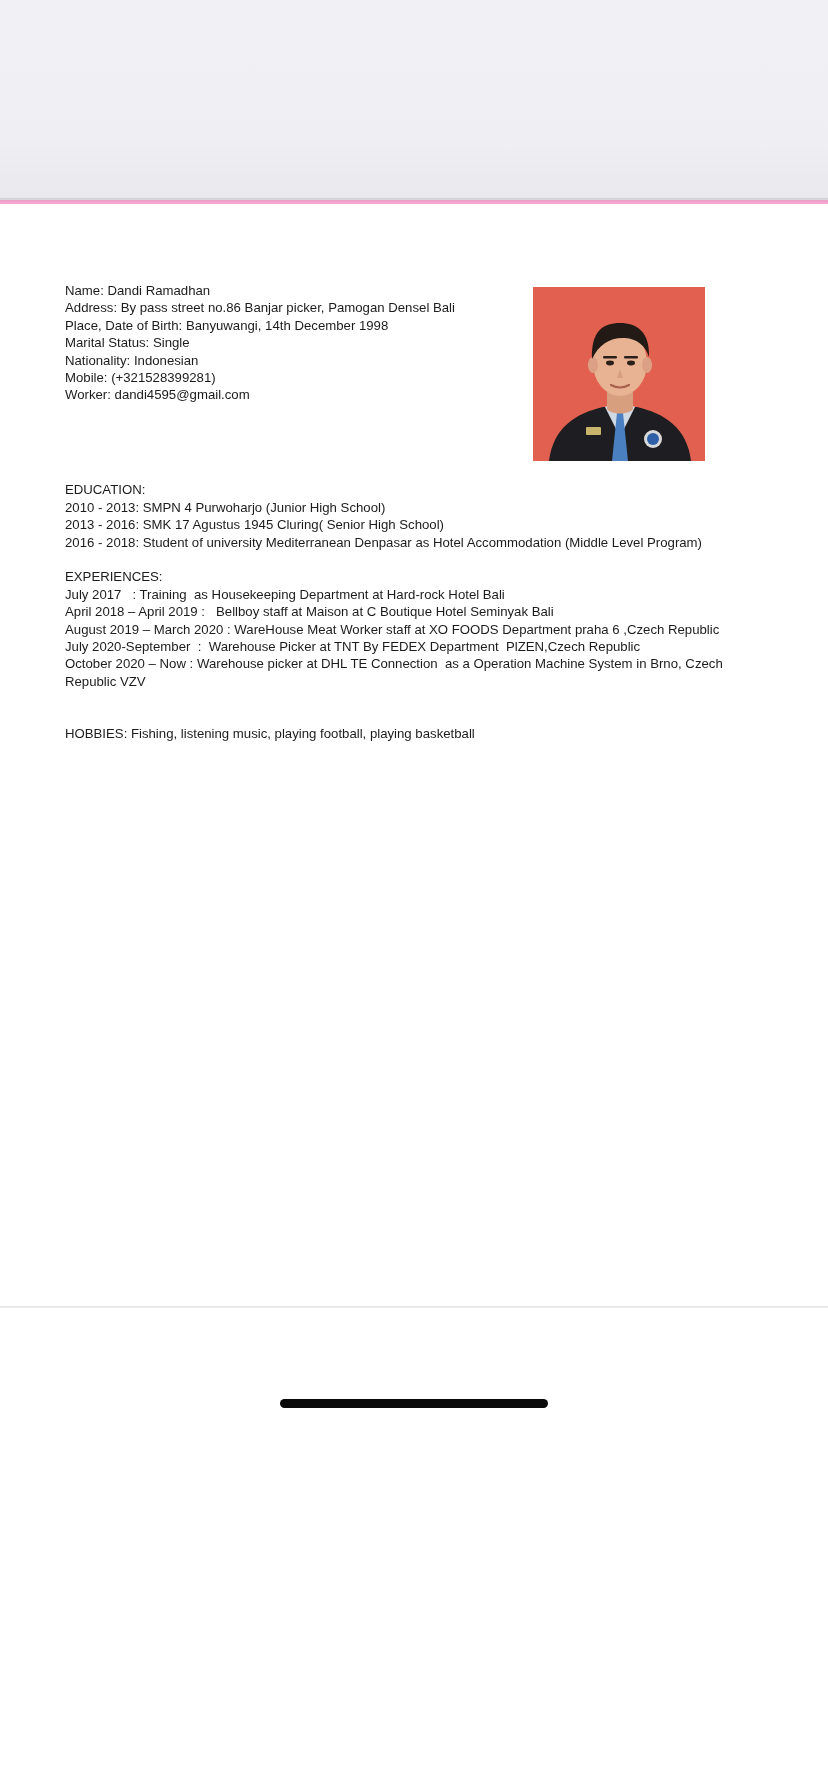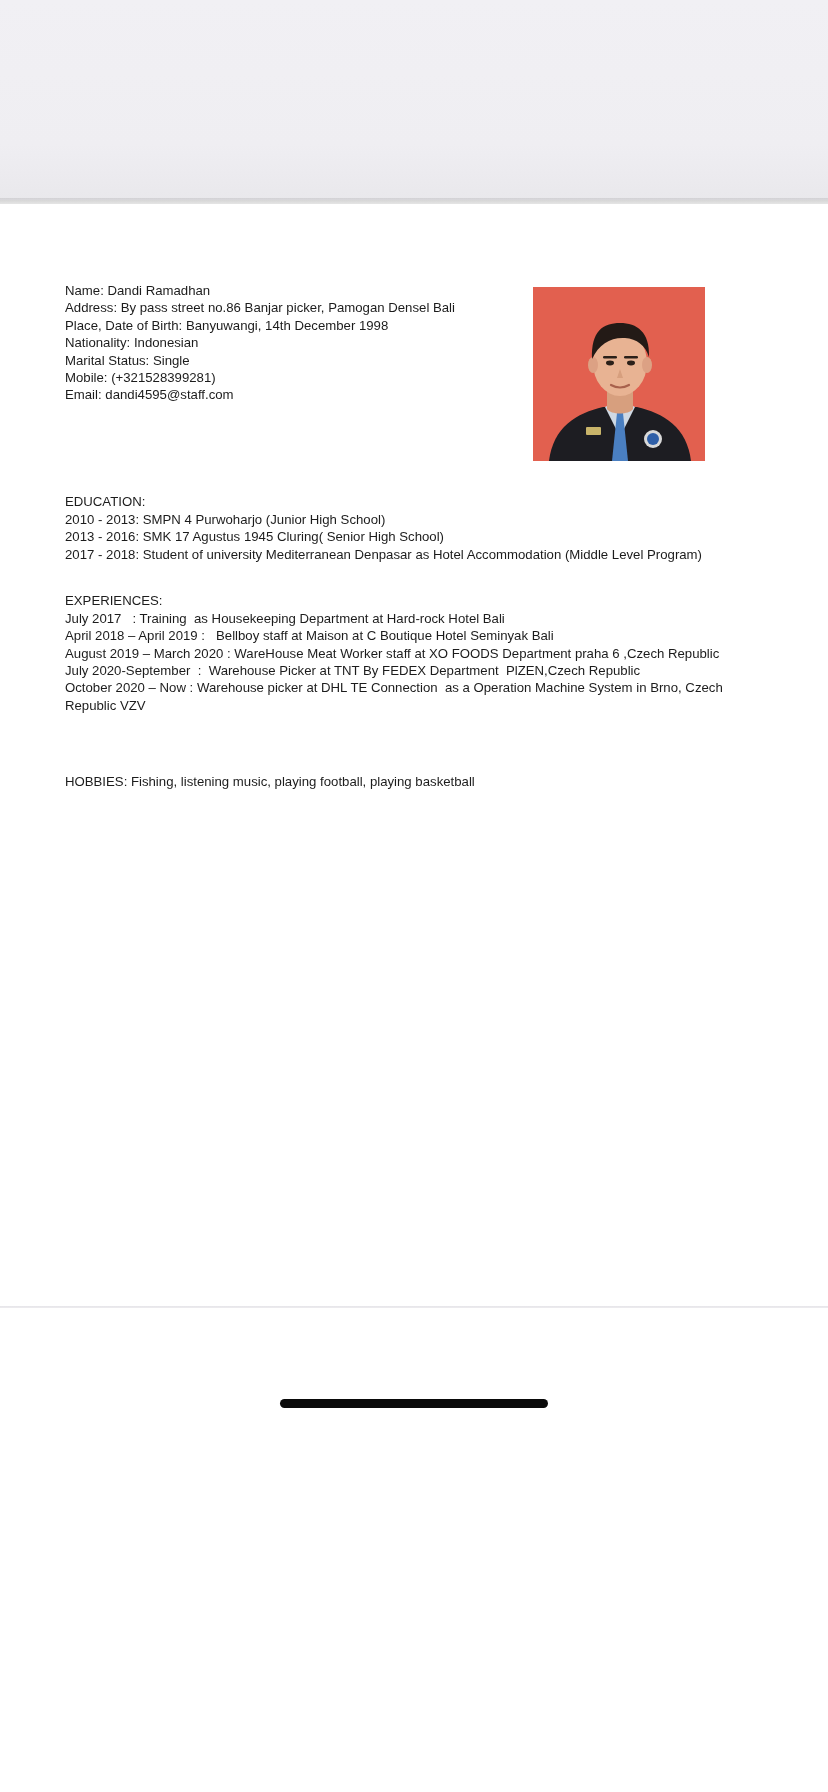--- a/index.html
+++ b/index.html
@@ -9,21 +9,21 @@
     height: 1792px;
     background: #ffffff;
     font-family: "Liberation Sans", sans-serif;
     overflow: hidden;
   }
 
   #screen {
     position: relative;
     width: 828px;
     height: 1452px;
-    background: #e5e5e5;
+    background: #f9a8d4;
   }
 
   
   .top-chrome {
     position: absolute;
     top: 0; left: 0;
     width: 828px;
     height: 200px;
     background: linear-gradient(180deg, #f1f0f4 0%, #efeef2 72%, #e9e8ec 100%);
   }
@@ -75,21 +75,21 @@
     top: 5px;
     left: 468px;
     width: 172px;
     height: 174px;
     background: #e2604f;
     overflow: hidden;
   }
   .photo svg { display:block; width:172px; height:174px; }
 
   
-  .section { margin-top: 12px; }
+  .section { margin-top: 0; }
   .section-gap { height: 17.4px; }
 
   
   .bottom-chrome {
     position: absolute;
     top: 1308px; left: 0;
     width: 828px;
     height: 484px;
     background: #ffffff;
   }
@@ -122,24 +122,24 @@
 
   <div class="doc-page">
     <div class="doc-body">
 
       <div class="header-row">
 
         <div class="personal-details">
           <div class="cv-line">Name: Dandi Ramadhan</div>
           <div class="cv-line">Address: By pass street no.86 Banjar picker, Pamogan Densel Bali</div>
           <div class="cv-line">Place, Date of Birth: Banyuwangi, 14th December 1998</div>
+          <div class="cv-line">Marital Status: Single</div>
           <div class="cv-line">Nationality: Indonesian</div>
-          <div class="cv-line">Marital Status: Single</div>
           <div class="cv-line">Mobile: (+321528399281)</div>
-          <div class="cv-line">Email: dandi4595@staff.com</div>
+          <div class="cv-line">Worker: dandi4595@gmail.com</div>
         </div>
 
         <div class="photo">
           <svg viewBox="0 0 172 174" xmlns="http://www.w3.org/2000/svg" aria-hidden="true">
             <rect x="0" y="0" width="172" height="174" fill="#e2604f"></rect>
 
             <path d="M16 174 C20 140 44 126 70 120 L104 120 C130 126 154 140 158 174 Z" fill="#1d1d22"></path>
 
             <path d="M72 120 L87 150 L102 120 L94 116 L80 116 Z" fill="#cfd9e4"></path>
 
@@ -172,21 +172,21 @@
         </div>
 
       </div>
 
       <div class="section-gap"></div>
 
       <div class="section">
         <div class="cv-line">EDUCATION:</div>
         <div class="cv-line">2010 - 2013: SMPN 4 Purwoharjo (Junior High School)</div>
         <div class="cv-line">2013 - 2016: SMK 17 Agustus 1945 Cluring( Senior High School)</div>
-        <div class="cv-line">2017 - 2018: Student of university Mediterranean Denpasar as Hotel Accommodation (Middle Level Program)</div>
+        <div class="cv-line">2016 - 2018: Student of university Mediterranean Denpasar as Hotel Accommodation (Middle Level Program)</div>
       </div>
 
       <div class="section-gap"></div>
 
       <div class="section">
         <div class="cv-line">EXPERIENCES:</div>
         <div class="cv-line">July 2017   : Training  as Housekeeping Department at Hard-rock Hotel Bali</div>
         <div class="cv-line">April 2018 – April 2019 :   Bellboy staff at Maison at C Boutique Hotel Seminyak Bali</div>
         <div class="cv-line">August 2019 – March 2020 : WareHouse Meat Worker staff at XO FOODS Department praha 6 ,Czech Republic</div>
         <div class="cv-line">July 2020-September  :  Warehouse Picker at TNT By FEDEX Department  PlZEN,Czech Republic</div>

